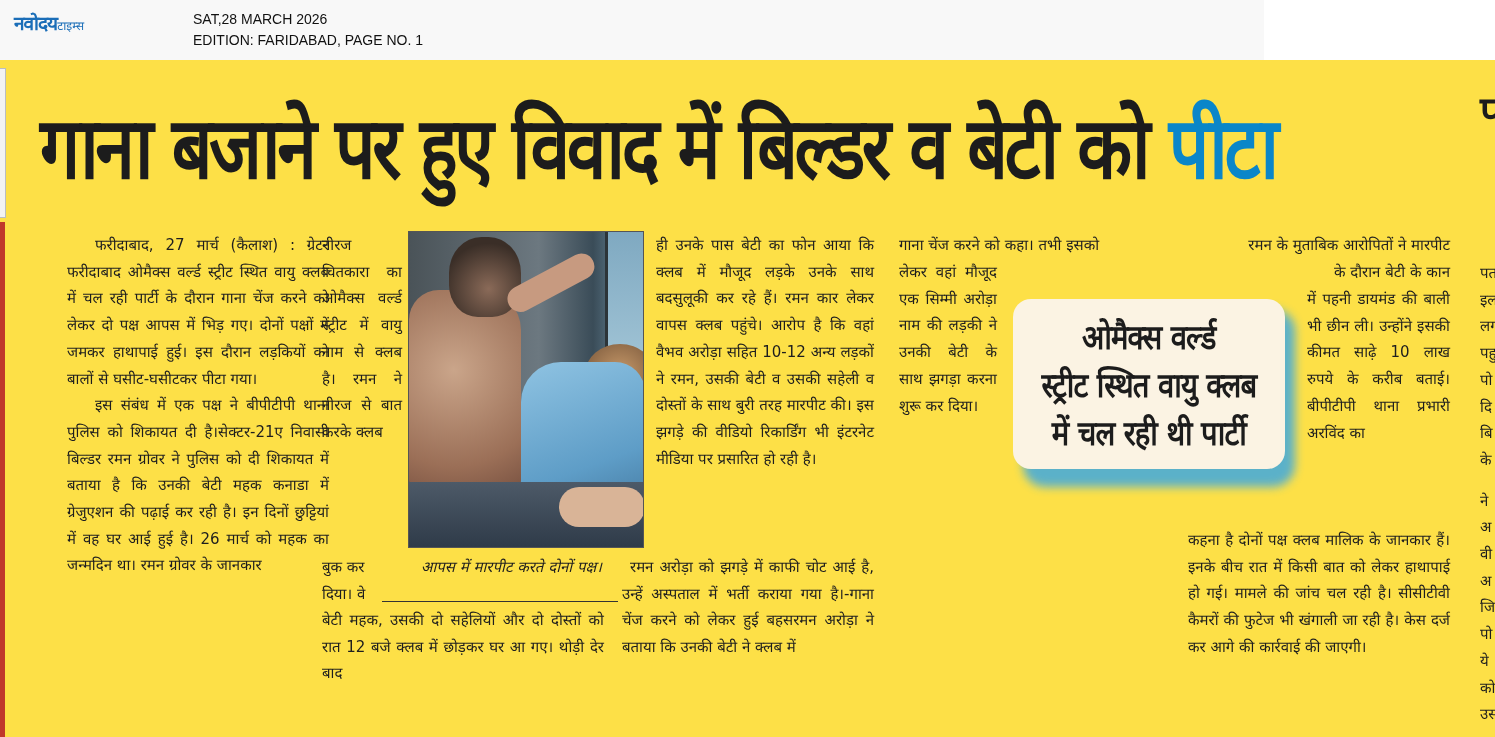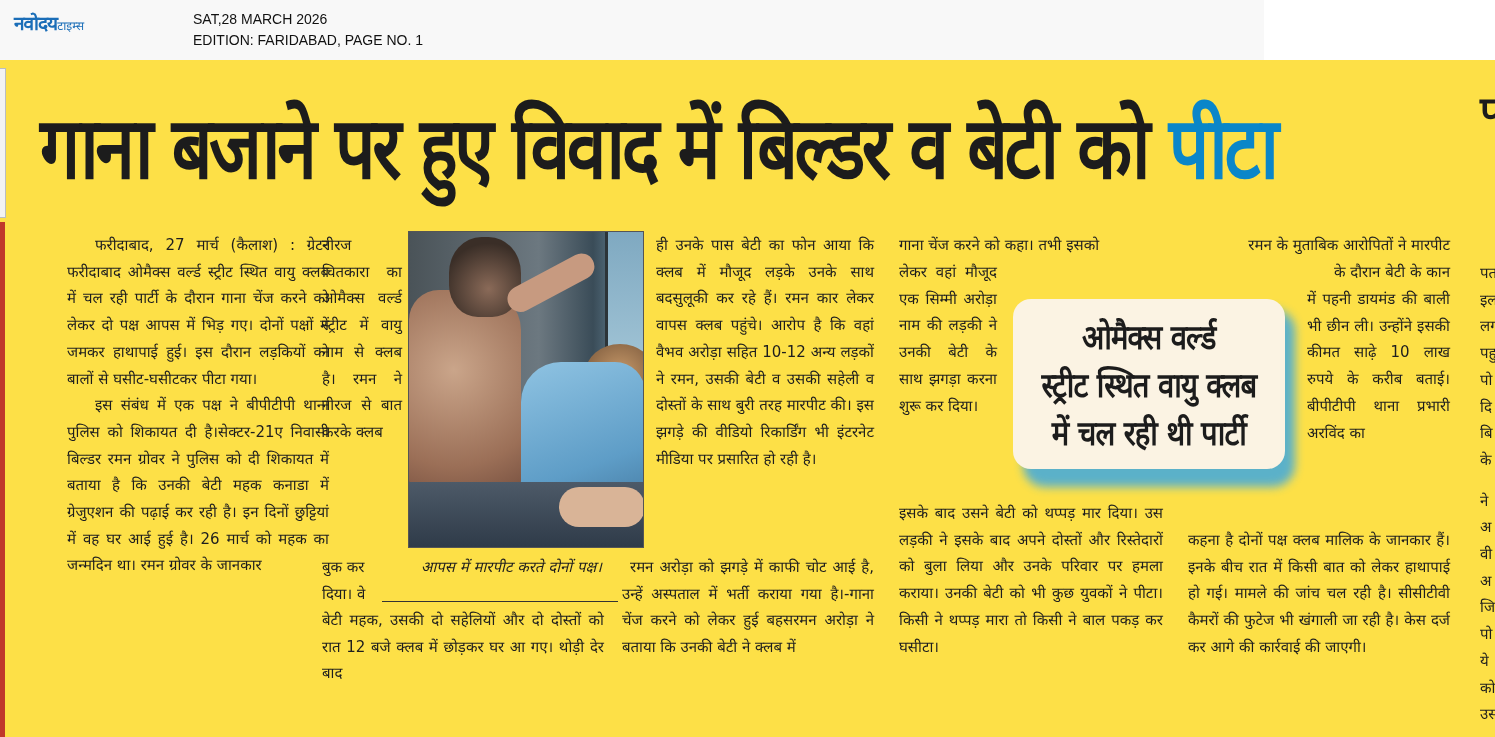--- a/index.html
+++ b/index.html
@@ -104,21 +104,20 @@
   <div class="caption" style="top:496px;">आपस में मारपीट करते दोनों पक्ष।</div>
   <div class="caption-rule" style="left:382px; top:541px; width:236px;"></div>
 
   <div class="col" style="left:322px; top:547px; width:282px;">बेटी महक, उसकी दो सहेलियों और दो दोस्तों को रात 12 बजे क्लब में छोड़कर घर आ गए। थोड़ी देर बाद</div>
 
   <div class="col col3">ही उनके पास बेटी का फोन आया कि क्लब में मौजूद लड़के उनके साथ बदसुलूकी कर रहे हैं। रमन कार लेकर वापस क्लब पहुंचे। आरोप है कि वहां वैभव अरोड़ा सहित 10-12 अन्य लड़कों ने रमन, उसकी बेटी व उसकी सहेली व दोस्तों के साथ बुरी तरह मारपीट की। इस झगड़े की वीडियो रिकार्डिंग भी इंटरनेट मीडिया पर प्रसारित हो रही है।</div>
   <div class="col" style="left:622px; top:494px; width:252px; text-indent:8px;">रमन अरोड़ा को झगड़े में काफी चोट आई है, उन्हें अस्पताल में भर्ती कराया गया है।-गाना चेंज करने को लेकर हुई बहसरमन अरोड़ा ने बताया कि उनकी बेटी ने क्लब में</div>
 
   <div class="col" style="left:899px; top:172px; width:270px; white-space:nowrap;">गाना चेंज करने को कहा। तभी इसको</div>
   <div class="col col4-narrow">लेकर वहां मौजूद एक सिम्मी अरोड़ा नाम की लड़की ने उनकी बेटी के साथ झगड़ा करना शुरू कर दिया।</div>
-  <div class="col col4b">इसके बाद उसने बेटी को थप्पड़ मार दिया। उस लड़की ने इसके बाद अपने दोस्तों और रिस्तेदारों को बुला लिया और उनके परिवार पर हमला कराया। उनकी बेटी को भी कुछ युवकों ने पीटा। किसी ने थप्पड़ मारा तो किसी ने बाल पकड़ कर घसीटा।</div>
 
   <div class="callout">
     <div class="shadow"></div>
     <div class="box">
       <div class="line">ओमैक्स वर्ल्ड</div>
       <div class="line">स्ट्रीट स्थित वायु क्लब</div>
       <div class="line">में चल रही थी पार्टी</div>
     </div>
   </div>
 

